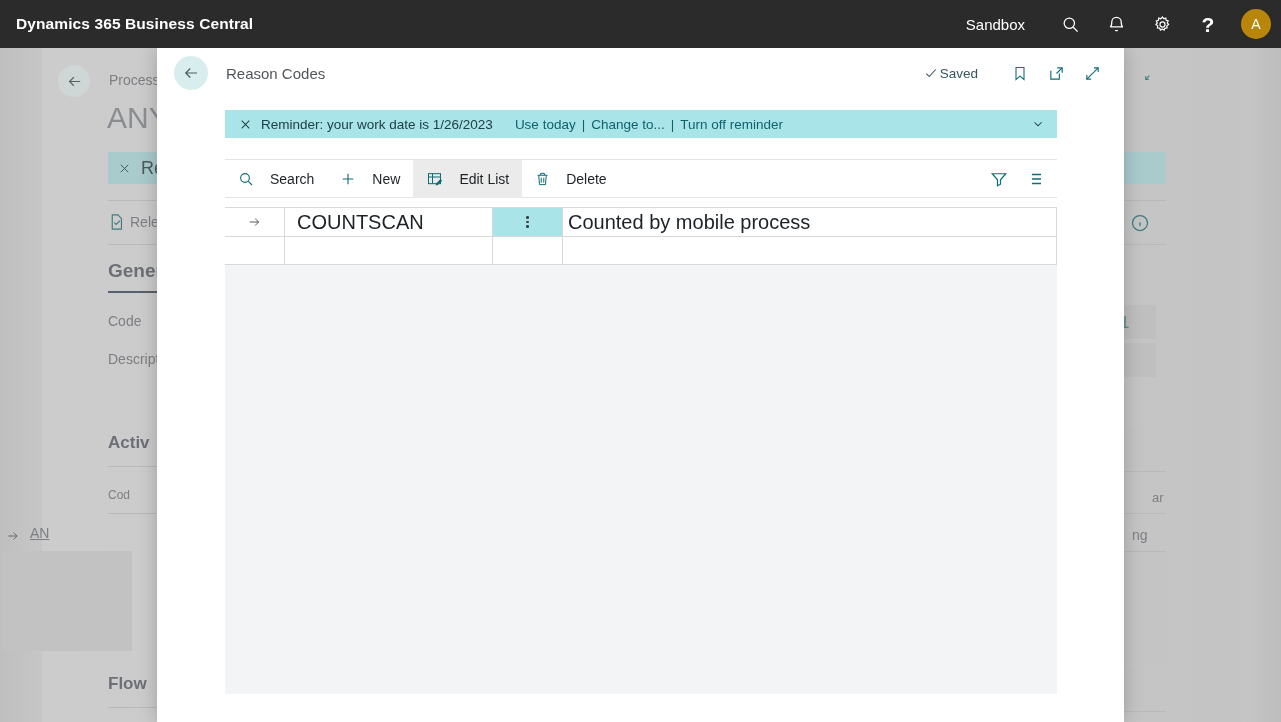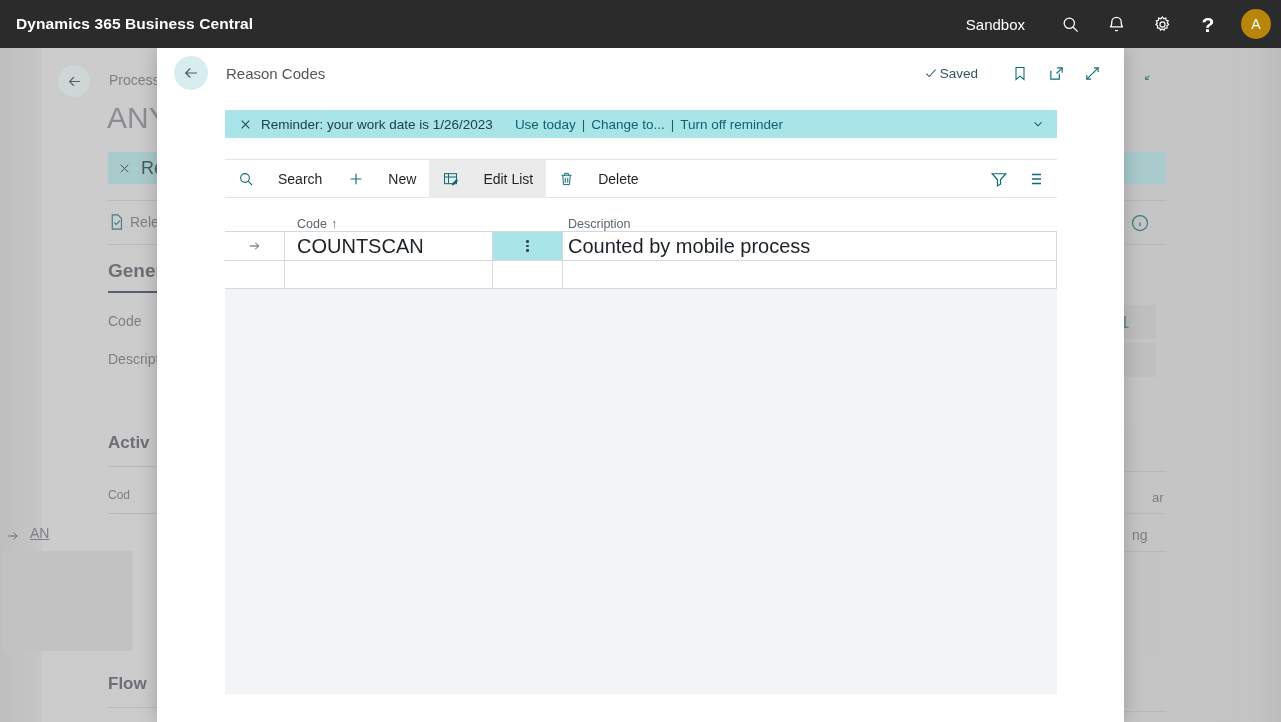--- a/index.html
+++ b/index.html
@@ -110,21 +110,21 @@
   .rl-sep { color: #10636d; }
   .reminder-chev { margin-left: auto; color: #20414a; cursor: pointer; display:flex; }
 
   
   .toolbar {
     position: absolute; left: 225px; top: 159px; width: 832px; height: 39px;
     display: flex; align-items: center;
     border-top: 1px solid #e4e4e4; border-bottom: 1px solid #e4e4e4;
   }
   .tb-item {
-    display: flex; align-items: center; gap: 24px; height: 38px;
+    display: flex; align-items: center; gap: 16px; height: 38px;
     padding: 0 13px; font-size: 14px; color: #1d2226; cursor: pointer;
     white-space: nowrap;
   }
   .tb-item.active { background: #ebebeb; }
   .tb-icn { color: #0f6c74; display: flex; align-items: center; }
   .tb-right { margin-left: auto; display: flex; align-items: center; gap: 8px; padding-right: 8px;}
   .tb-right .tb-icn { width: 28px; height: 30px; justify-content: center; cursor: pointer; }
 
   
   .grid-area {
@@ -367,28 +367,20 @@
       </span>
       <span class="tb-icn">
         <svg width="18" height="18" viewBox="0 0 24 24" fill="none" stroke="#0f6c74" stroke-width="1.8">
           <path d="M4 6h.01M4 12h.01M4 18h.01M8 6h12M8 12h12M8 18h12"></path>
         </svg>
       </span>
     </div>
   </div>
 
   <div class="grid-area" style="z-index:45;">
-    <div class="grid-head">
-      <div class="gh-arrow"></div>
-      <div class="gh-code">
-        <span>Code</span><span style="margin-left:4px;">↑</span>
-      </div>
-      <div class="gh-menu"></div>
-      <div class="gh-desc">Description</div>
-    </div>
 
     <div class="grid-rows">
       <div class="grow">
         <div class="gc gc-arrow">
           <svg width="19" height="14" viewBox="0 0 24 24" fill="none" stroke="#3b3f43" stroke-width="1.5">
               <path d="M4 12h15M13 6l6 6-6 6"></path>
             </svg>
         </div>
         <div class="gc gc-code">COUNTSCAN</div>
         <div class="gc gc-menu sel">

